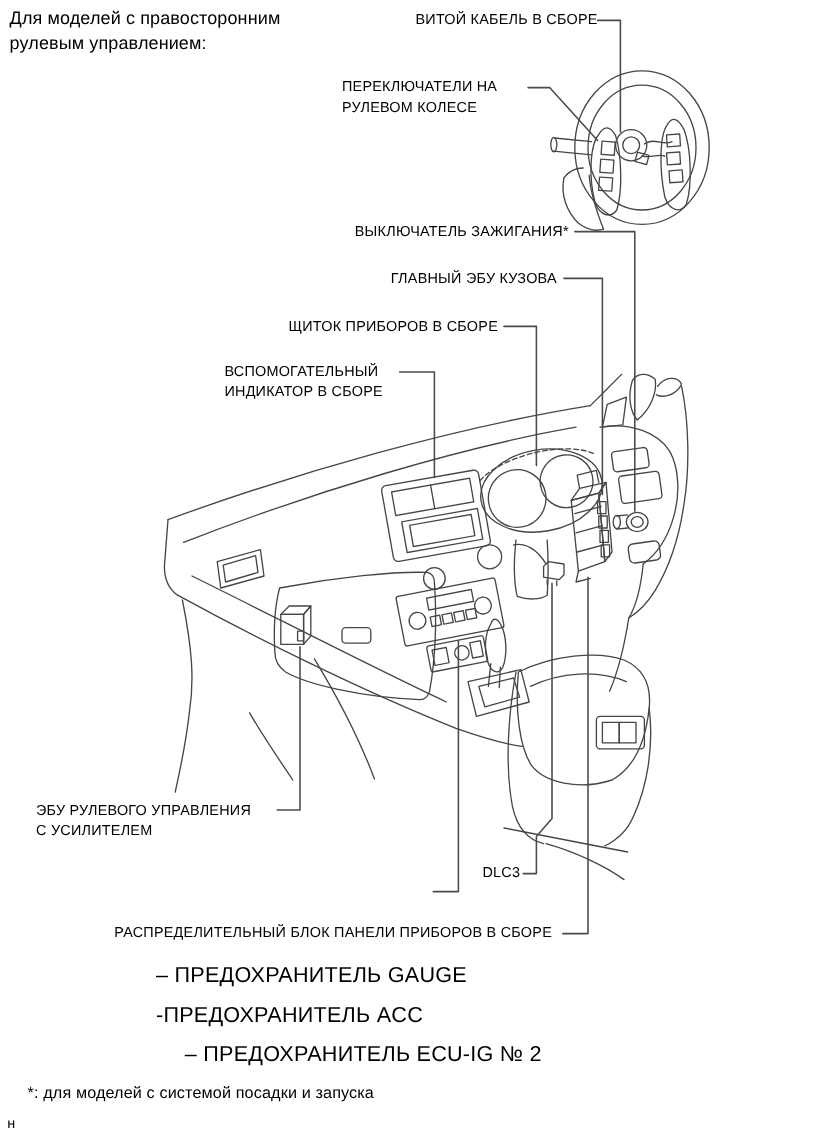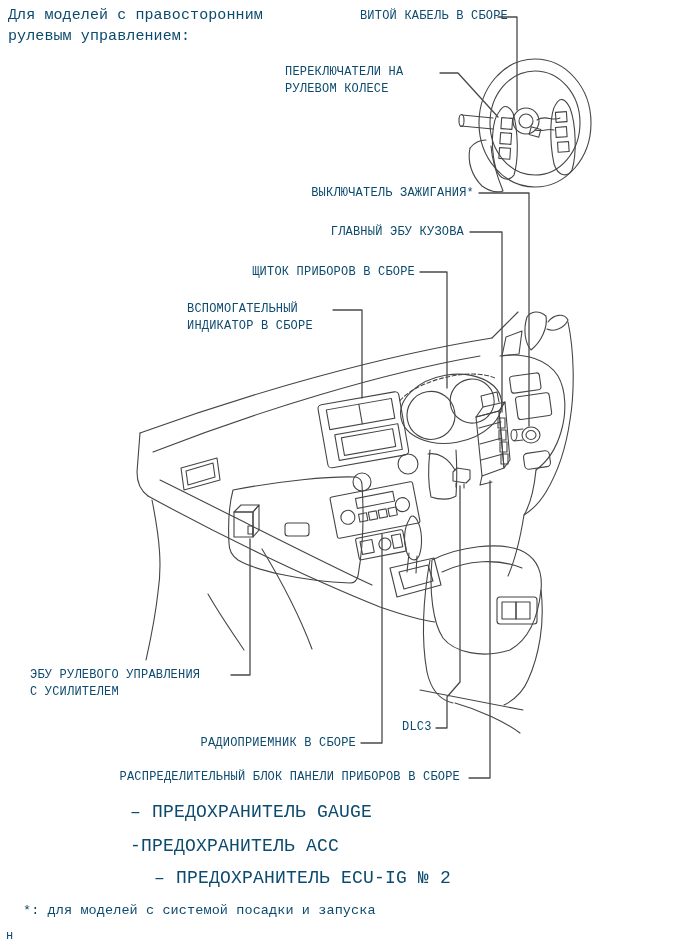--- a/index.html
+++ b/index.html
@@ -1,20 +1,20 @@
 <!DOCTYPE html>
 <html><head>
 <meta charset="utf-8">
 <style>
   html,body{margin:0;padding:0;background:#fff;}
   #page{position:relative;width:691px;height:952px;background:#ffffff;overflow:hidden;
         font-family:"Liberation Sans", sans-serif;color:#1c1c1c;}
   svg{position:absolute;left:0;top:0;}
   .lbl{position:absolute;font-size:12px;line-height:16.5px;letter-spacing:.2px;
-       white-space:pre-line;color:#0c4a6e;font-family:Liberation Mono, monospace;}
+       white-space:pre-line;color:#000000;}
   .r{text-align:right;}
   .intro{font-size:15px;line-height:21px;letter-spacing:.1px;}
   .foot{font-size:13.5px;letter-spacing:.1px;}
   .fuse{font-size:18px;}
   .marker{font-size:12px;}
   .dlc{font-size:12px;}
 </style>
 </head>
 <body>
 
@@ -182,32 +182,31 @@
       <path d="M231,675 L250,675 L250,539"></path>
       <path d="M361,743 L382,743 L382,534"></path>
       <path d="M436,728 L447,728 L447,697 L460,682 L460,486"></path>
       <path d="M469,778 L490,778 L490,481"></path>
     </g>
   </svg>
 
   <div class="lbl intro" style="left:8px;top:5px;">Для моделей с правосторонним
 рулевым управлением:</div>
 
-  <div class="lbl r" style="right:183px;top:8px;">ВИТОЙ КАБЕЛЬ В СБОРЕ</div>
+  <div class="lbl r" style="right:193px;top:8px;">ВИТОЙ КАБЕЛЬ В СБОРЕ</div>
   <div class="lbl" style="left:285px;top:64px;">ПЕРЕКЛЮЧАТЕЛИ НА
 РУЛЕВОМ КОЛЕСЕ</div>
   <div class="lbl r" style="right:217px;top:185px;">ВЫКЛЮЧАТЕЛЬ ЗАЖИГАНИЯ*</div>
   <div class="lbl r" style="right:227px;top:224px;padding-left:36px;">ГЛАВНЫЙ ЭБУ КУЗОВА</div>
   <div class="lbl" style="left:187px;top:301px;">ВСПОМОГАТЕЛЬНЫЙ
 ИНДИКАТОР В СБОРЕ</div>
   <div class="lbl r" style="right:276px;top:264px;">ЩИТОК ПРИБОРОВ В СБОРЕ</div>
   <div class="lbl" style="left:30px;top:667px;">ЭБУ РУЛЕВОГО УПРАВЛЕНИЯ
 С УСИЛИТЕЛЕМ</div>
   <div class="lbl dlc" style="left:402px;top:719px;">DLC3</div>
-  <div class="lbl r" style="right:335px;top:735px;">РАДИОПРИЕМНИК В СБОРЕ</div>
   <div class="lbl r" style="right:231px;top:769px;">РАСПРЕДЕЛИТЕЛЬНЫЙ БЛОК ПАНЕЛИ ПРИБОРОВ В СБОРЕ</div>
 
   <div class="lbl fuse" style="left:130px;top:804px;">– ПРЕДОХРАНИТЕЛЬ GAUGE</div>
   <div class="lbl fuse" style="left:130px;top:838px;">-ПРЕДОХРАНИТЕЛЬ ACC</div>
   <div class="lbl fuse" style="left:130px;top:870px;margin-left:24px;">– ПРЕДОХРАНИТЕЛЬ ECU-IG № 2</div>
 
   <div class="lbl foot" style="left:23px;top:903px;">*: для моделей с системой посадки и запуска</div>
   <div class="lbl marker" style="left:6px;top:928px;">н</div>
 </div>
 

